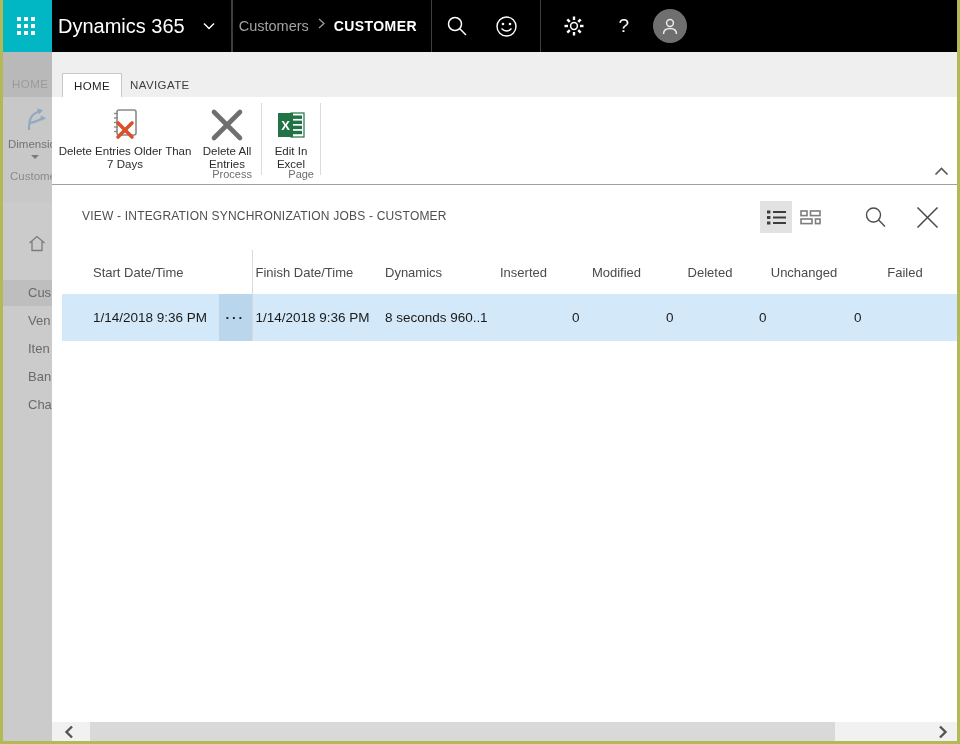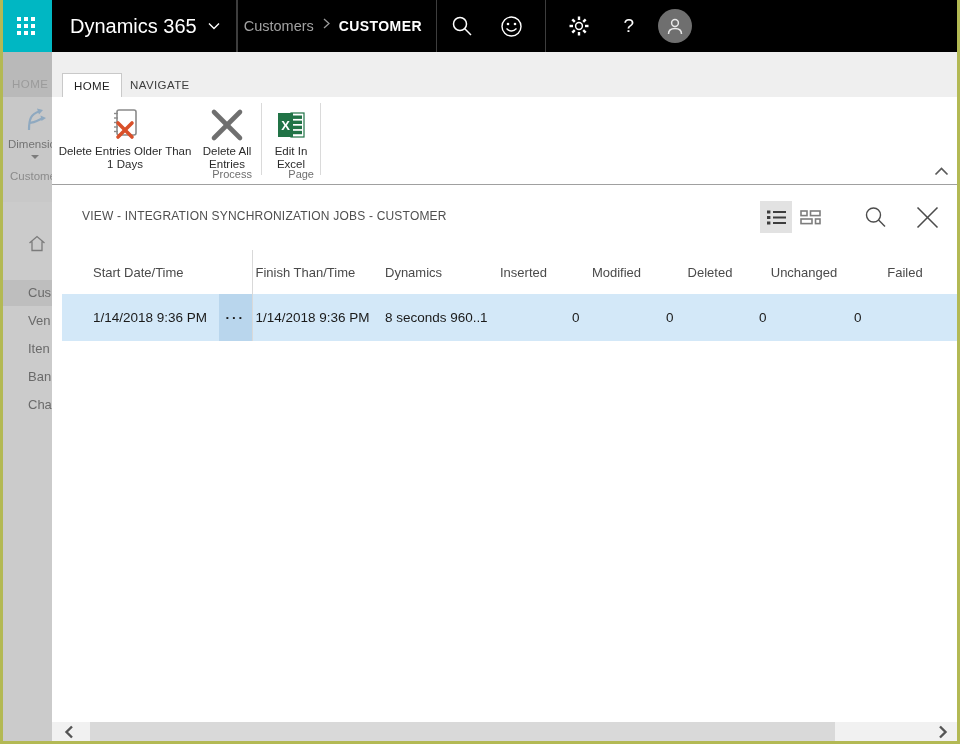--- a/index.html
+++ b/index.html
@@ -10,21 +10,21 @@
   
   .edge { position:absolute; background:#b3b954; z-index:90; }
   .edge.left { left:0; top:0; width:3px; height:744px; }
   .edge.right { right:0; top:0; width:3px; height:744px; }
   .edge.bottom { left:0; bottom:0; width:960px; height:3px; }
 
   
   .topbar { position:absolute; left:0; top:0; width:960px; height:52px; background:#000; z-index:60; display:flex; align-items:center; }
   .waffle { width:52px; height:52px; background:#00b7c3; display:flex; align-items:center; justify-content:center; flex:none; cursor:pointer; }
   .tb-text { color:#fff; font-size:20px; white-space:nowrap; }
-  .tb-app { margin-left:18px; cursor:pointer; display:flex; align-items:center; gap:11px;justify-content:flex-end; }
+  .tb-app { margin-left:6px; cursor:pointer; display:flex; align-items:center; gap:18px;justify-content:flex-end; }
   .tb-div { width:1px; height:52px; background:#3d3d3d; flex:none; }
   .tb-prod { margin:0 20px; }
   .crumb { display:flex; gap:9px; margin:0 14px 0 6px; white-space:nowrap; }
   .crumb .sec { color:#a2a2a2; font-size:14.5px; cursor:pointer; }
   .crumb .cur { color:#fff; font-size:14px; font-weight:600; letter-spacing:.4px; }
   .tb-ico { width:50px; height:52px; display:flex; align-items:center; justify-content:center; cursor:pointer; flex:none; }
   .help-q { color:#fff; font-size:19px; }
   .avatar { width:34px; height:34px; border-radius:50%; background:#6f6f6f; display:flex; align-items:center; justify-content:center; margin:0 14px 0 4px; cursor:pointer; flex:none; }
 
   
@@ -220,21 +220,21 @@
                   <path d="M7,15.5 h4"></path>
                   <path d="M7,20 h4"></path>
                   <path d="M7,24.5 h4"></path>
               </g>
               <g stroke="#d9502a" stroke-width="3.6" stroke-linecap="round">
                 <line x1="11" y1="16" x2="25" y2="30"></line>
                 <line x1="25" y1="16" x2="11" y2="30"></line>
               </g>
             </svg>
           </div>
-          <span class="lb">Delete Entries Older Than 1 Days</span>
+          <span class="lb">Delete Entries Older Than 7 Days</span>
         </div>
 
         <div class="rib-btn" style="width:62px;">
           <div class="ic">
             <svg width="34" height="34" viewBox="0 0 34 34">
               <g stroke="#6f6f6f" stroke-width="4.6" stroke-linecap="round">
                 <line x1="4" y1="4" x2="30" y2="30"></line>
                 <line x1="30" y1="4" x2="4" y2="30"></line>
               </g>
             </svg>
@@ -322,21 +322,21 @@
         <col style="width:92px">
           <col style="width:94px">
           <col style="width:93px">
           <col style="width:95px">
           <col style="width:116px">
       </colgroup>
       <thead>
         <tr>
           <th class="al pl30">Start Date/Time</th>
           <th class="vline"></th>
-          <th class="al pl3">Finish Than/Time</th>
+          <th class="al pl3">Finish Date/Time</th>
           <th class="al pl3">Dynamics</th>
           <th class="ar pr4">Inserted</th>
           <th class="ar pr4">Modified</th>
           <th class="ar pr4">Deleted</th>
           <th class="ar pr4">Unchanged</th>
           <th class="ar pr14">Failed</th>
         </tr>
       </thead>
       <tbody>
         <tr class="data-row">

